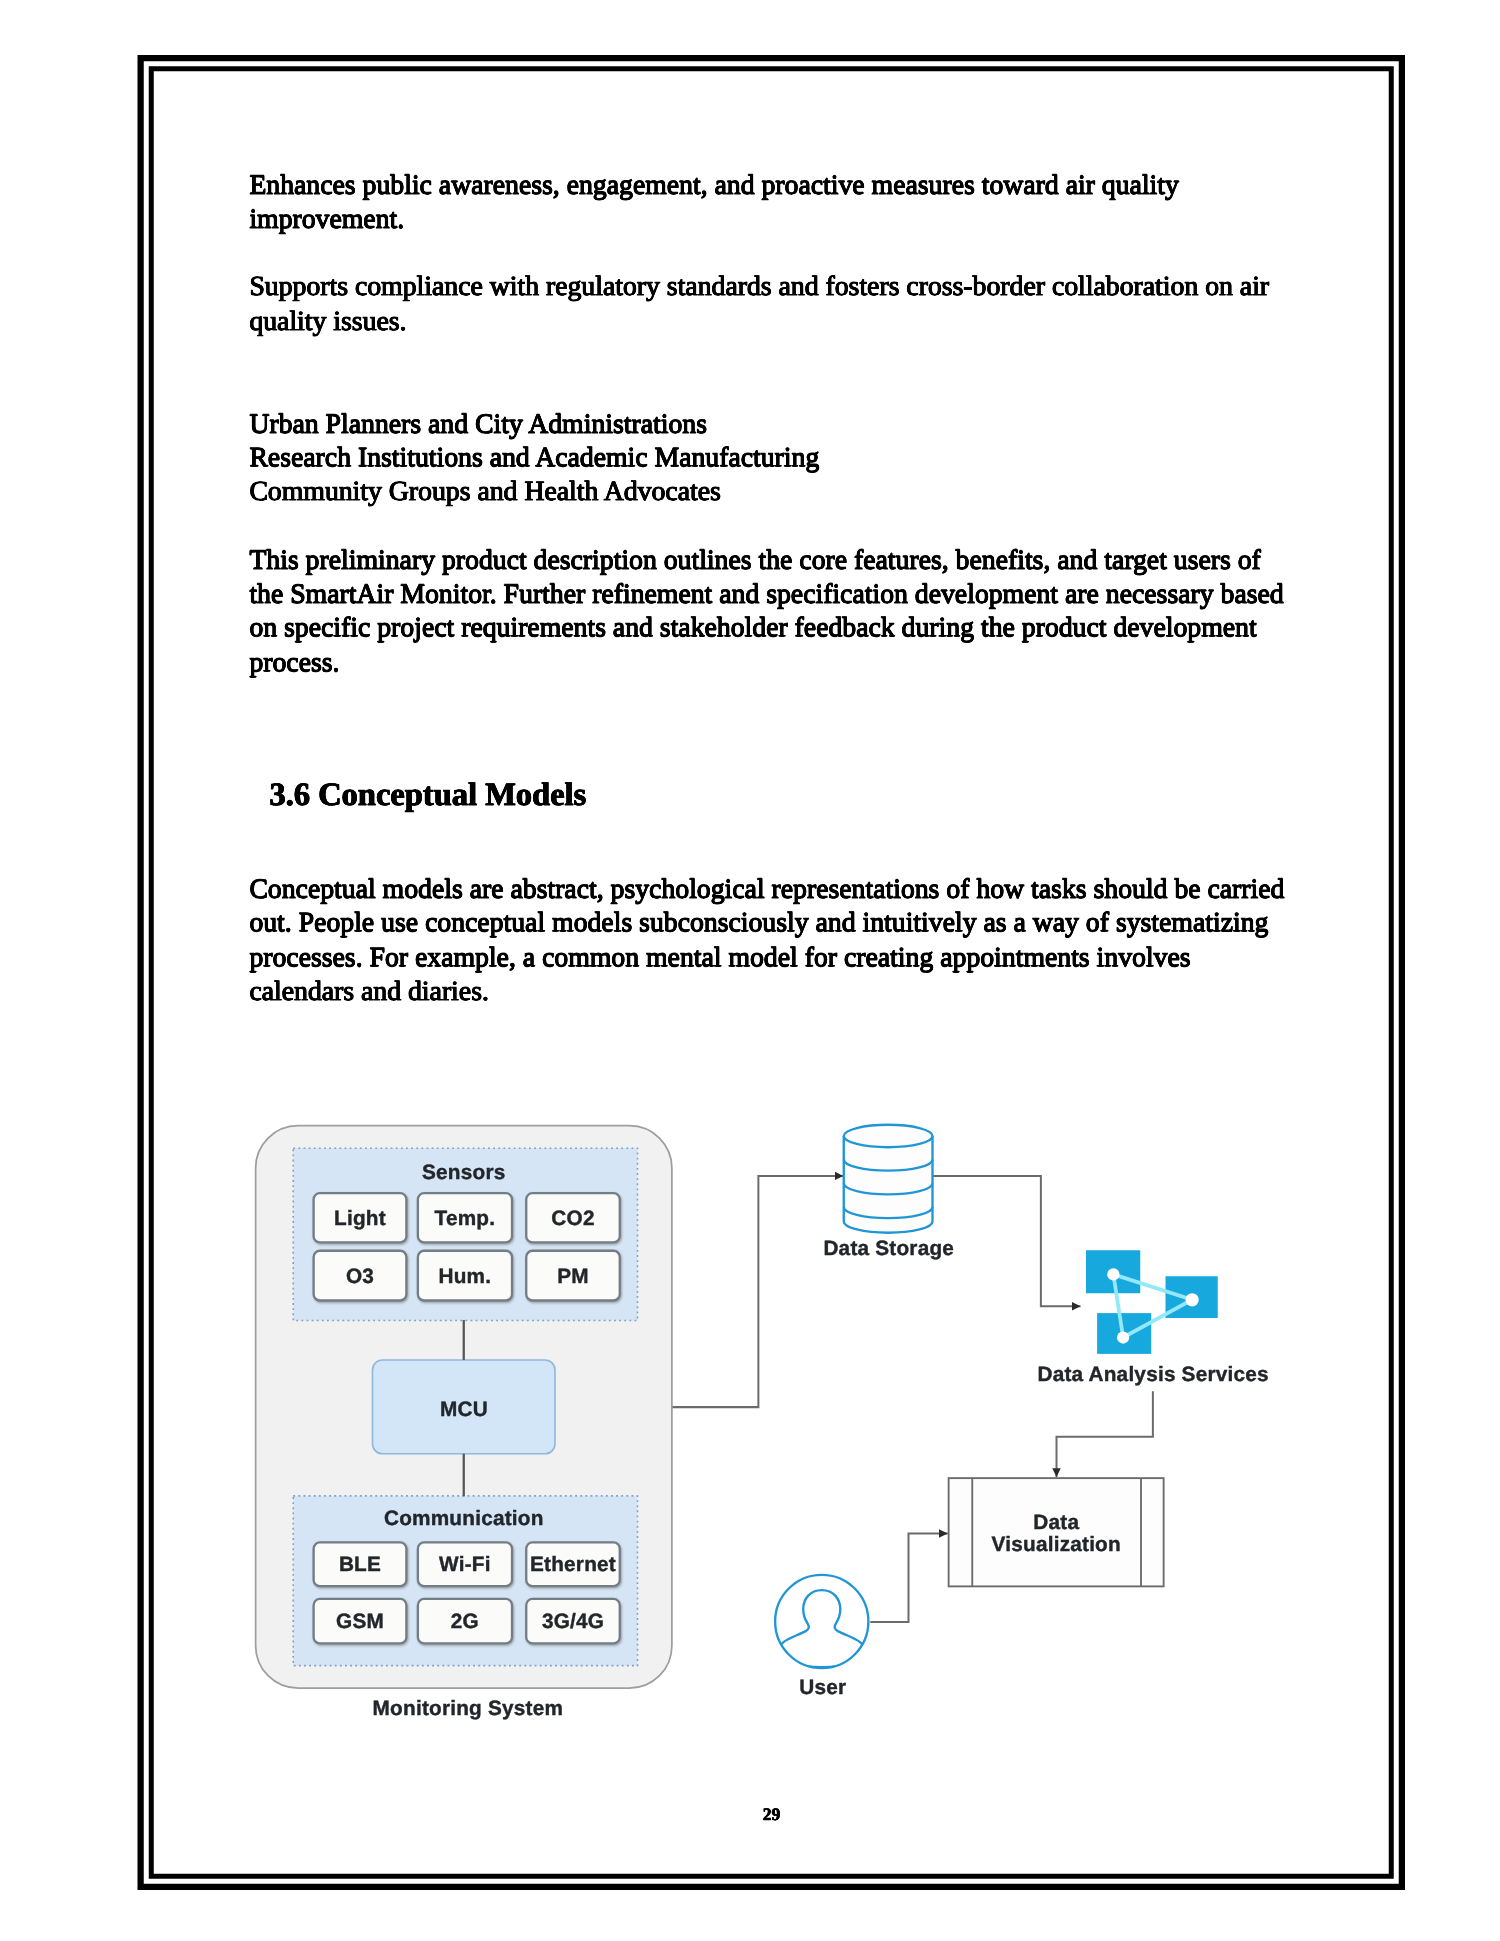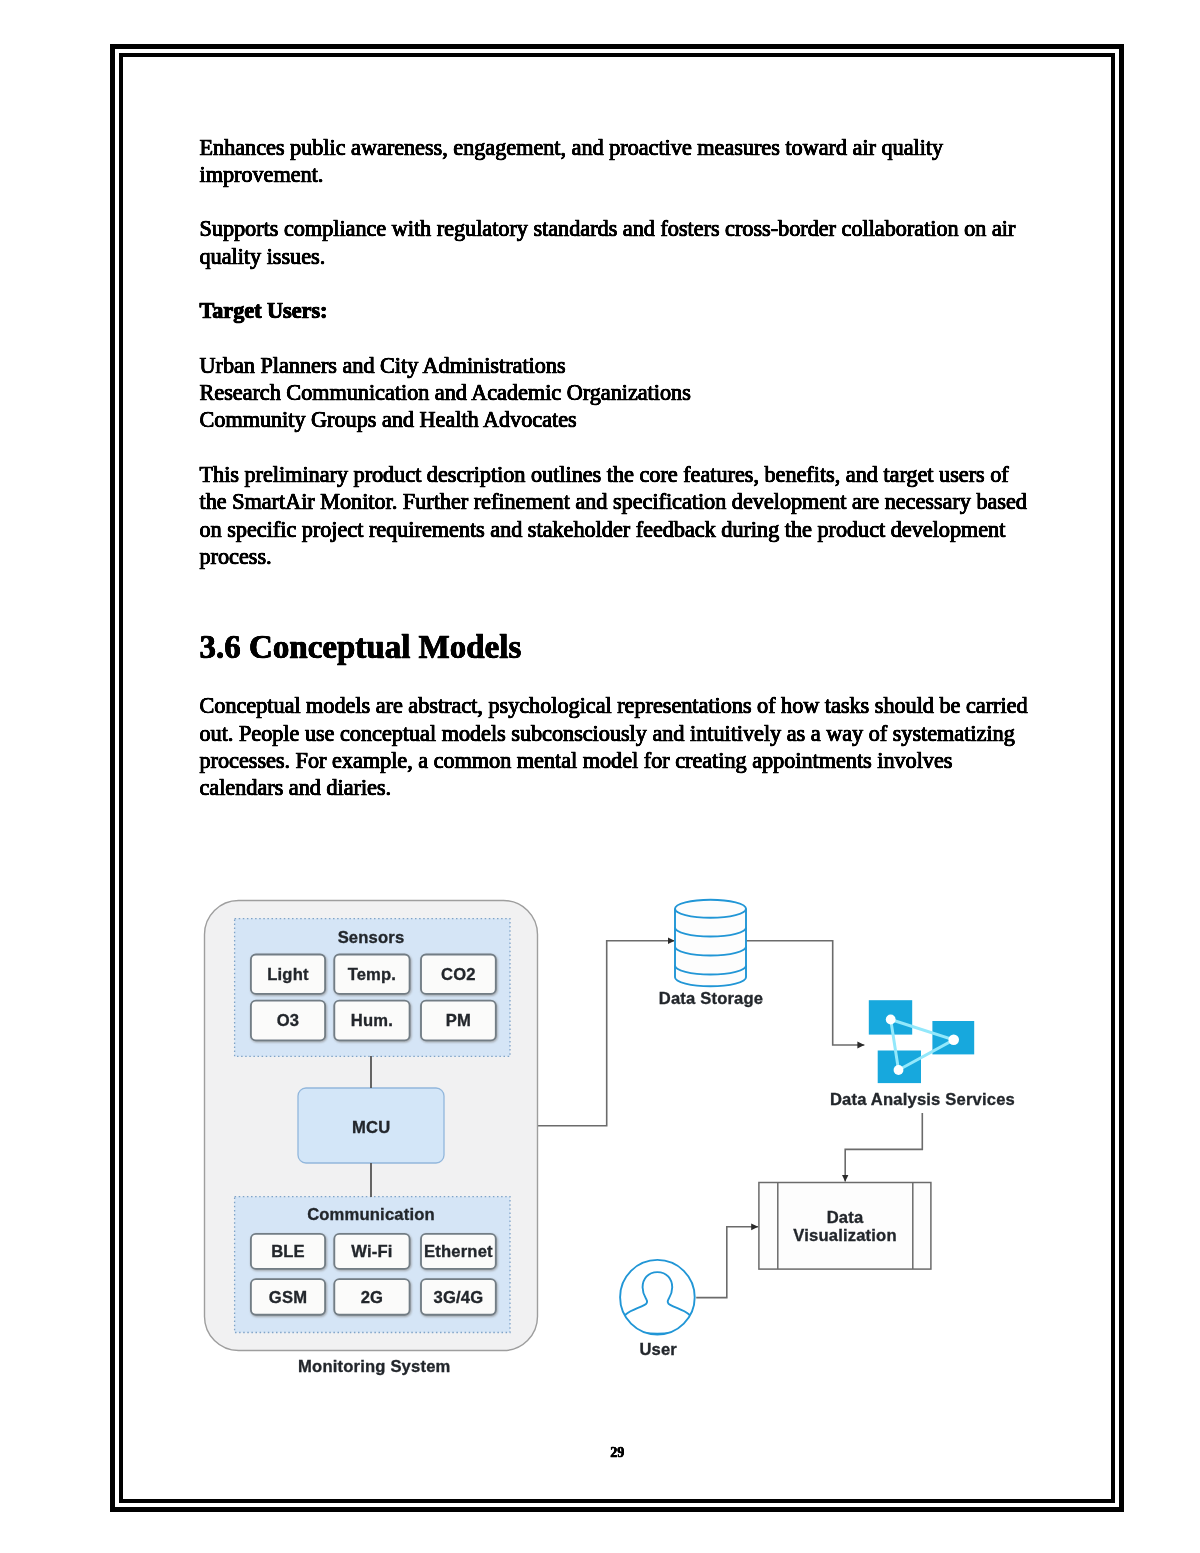--- a/index.html
+++ b/index.html
@@ -9,21 +9,21 @@
   .frame-outer{position:absolute;left:94px;top:44px;width:1014px;height:1468px;border:5px solid #000;box-sizing:border-box;}
   .frame-inner{position:absolute;left:103px;top:53px;width:996px;height:1450px;border:4px solid #000;box-sizing:border-box;}
 
   .doc{position:absolute;left:183.5px;top:133.5px;width:838px;color:#000;filter:opacity(1);
        font-size:22.2px;line-height:27.3px;
        -webkit-text-stroke:0.68px #000;text-shadow:0.35px 0 0 #000,-0.28px 0 0 #000,0 0.31px 0 #000,0 -0.22px 0 #000;}
   .doc p{margin:0;}
   .gap{height:27.3px;}
   .tu-head{font-weight:bold;}
   .list-line{white-space:nowrap;}
-  h2.sec{font-size:33px;font-weight:bold;margin:0;line-height:34px;-webkit-text-stroke:0.6px #000;text-shadow:0.32px 0 0 #000,-0.22px 0 0 #000,0 0.28px 0 #000;}
+  h2.sec{font-size:26px;font-weight:bold;margin:16px;line-height:34px;-webkit-text-stroke:0.6px #000;text-shadow:0.32px 0 0 #000,-0.22px 0 0 #000,0 0.28px 0 #000;}
 
   .pagenum{position:absolute;left:1.2px;top:1442px;filter:opacity(1);width:1200px;text-align:center;
            font-size:14px;line-height:21px;font-weight:bold;color:#000;-webkit-text-stroke:0.5px #000;text-shadow:0.3px 0 0 #000,0 0.25px 0 #000;}
 
   
   .diagram{position:absolute;left:0;top:0;width:1200px;height:1553px;text-align:right;}
   svg.dg{position:absolute;left:0;top:0;filter:opacity(1);}
   text.dlabel{font-family:"Liberation Sans",sans-serif;font-weight:bold;font-size:16.6px;letter-spacing:0.18px;fill:#22262b;stroke:#22262b;stroke-width:0.32px;paint-order:stroke fill;}
 </style>
 </head>
@@ -31,24 +31,23 @@
 
 <div class="page">
   <div class="frame-outer"></div>
   <div class="frame-inner"></div>
 
   <div class="doc">
     <p>Enhances public awareness, engagement, and proactive measures toward air quality improvement.</p>
     <div class="gap"></div>
     <p>Supports compliance with regulatory standards and fosters cross-border collaboration on air quality issues.</p>
     <div class="gap"></div>
-    <p class="tu-head">Target Users:</p>
     <div class="gap"></div>
     <p class="list-line">Urban Planners and City Administrations</p>
-    <p class="list-line">Research Communication and Academic Organizations</p>
+    <p class="list-line">Research Institutions and Academic Manufacturing</p>
     <p class="list-line">Community Groups and Health Advocates</p>
     <div class="gap"></div>
     <p>This preliminary product description outlines the core features, benefits, and target users of the SmartAir Monitor. Further refinement and specification development are necessary based on specific project requirements and stakeholder feedback during the product development process.</p>
     <div style="height:60px"></div>
     <h2 class="sec">3.6 Conceptual Models</h2>
     <div style="height:28px"></div>
     <p>Conceptual models are abstract, psychological representations of how tasks should be carried out. People use conceptual models subconsciously and intuitively as a way of systematizing processes. For example, a common mental model for creating appointments involves calendars and diaries.</p>
   </div>
 
   <div class="pagenum">29</div>

